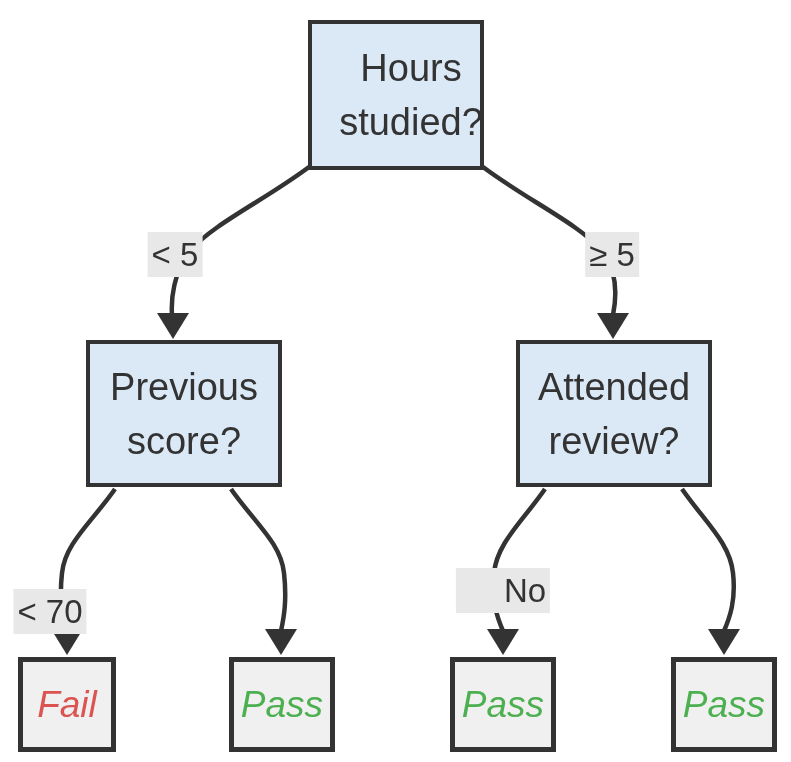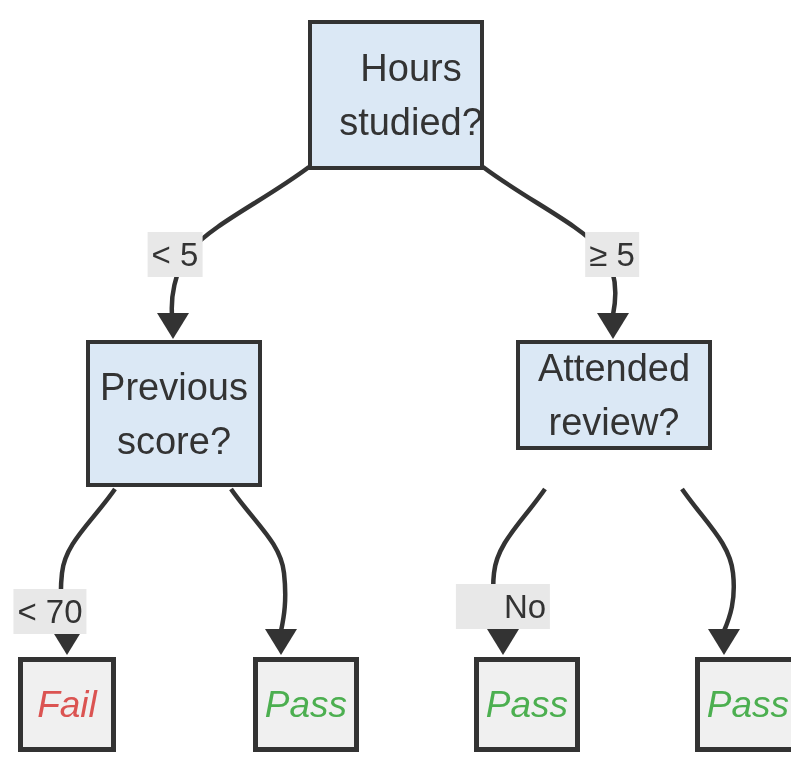--- a/index.html
+++ b/index.html
@@ -30,21 +30,21 @@
     font-size: 38px;
     line-height: 54px;
   }
   .leaf {
     background: var(--leaf-fill, #f0f0f0);
     border: 5px solid var(--leaf-border, #333333);
     font-size: 37px;
     font-style: italic;
   }
   .fail-text { color: var(--fail, #db5452); }
-  .pass-text { color: var(--pass, #4caf50); margin-left: 24px; }
+  .pass-text { color: var(--pass, #4caf50); }
   .edge-label {
     position: absolute;
     transform: translateX(-50%);
     background: var(--label-bg, #e8e8e8);
     font-size: 33px;
     line-height: 45px;
     padding: 0 4px;
     white-space: nowrap;
   }
 </style>
@@ -65,25 +65,25 @@
     <polygon class="arrow" points="51,629 83,629 67,655"></polygon>
     <polygon class="arrow" points="265,629 297,629 281,655"></polygon>
     <polygon class="arrow" points="487,629 519,629 503,655"></polygon>
     <polygon class="arrow" points="708,629 740,629 724,655"></polygon>
   </svg>
 
   <div class="node decision" style="left:308px; top:20px; width:176px; height:150px;padding-left:30px;">
     <span>Hours studied?</span>
   </div>
 
-  <div class="node decision" style="left:86px; top:340px; width:176px; height:147px;">
+  <div class="node decision" style="left:86px; top:340px; width:196px; height:147px;">
     <span>Previous score?</span>
   </div>
 
-  <div class="node decision" style="left:516px; top:340px; width:196px; height:110px;">
+  <div class="node decision" style="left:516px; top:340px; width:196px; height:147px;">
     <span>Attended review?</span>
   </div>
 
   <div class="node leaf fail-text" style="left:18px; top:657px; width:98px; height:95px;">
     <span>Fail</span>
   </div>
 
   <div class="node leaf pass-text" style="left:229px; top:657px; width:106px; height:95px;">
     <span>Pass</span>
   </div>
@@ -92,15 +92,15 @@
     <span>Pass</span>
   </div>
 
   <div class="node leaf pass-text" style="left:671px; top:657px; width:106px; height:95px;">
     <span>Pass</span>
   </div>
 
   <div class="edge-label" style="left:175px; top:232px;">&lt; 5</div>
   <div class="edge-label" style="left:612px; top:232px;">≥ 5</div>
   <div class="edge-label" style="left:50px; top:551px;margin-top:38px;">&lt; 70</div>
-  <div class="edge-label" style="left:503px; top:584px;padding-left:48px;">No</div>
+  <div class="edge-label" style="left:503px; top:568px;padding-left:48px;">No</div>
 
 </div>
 
 </body></html>

